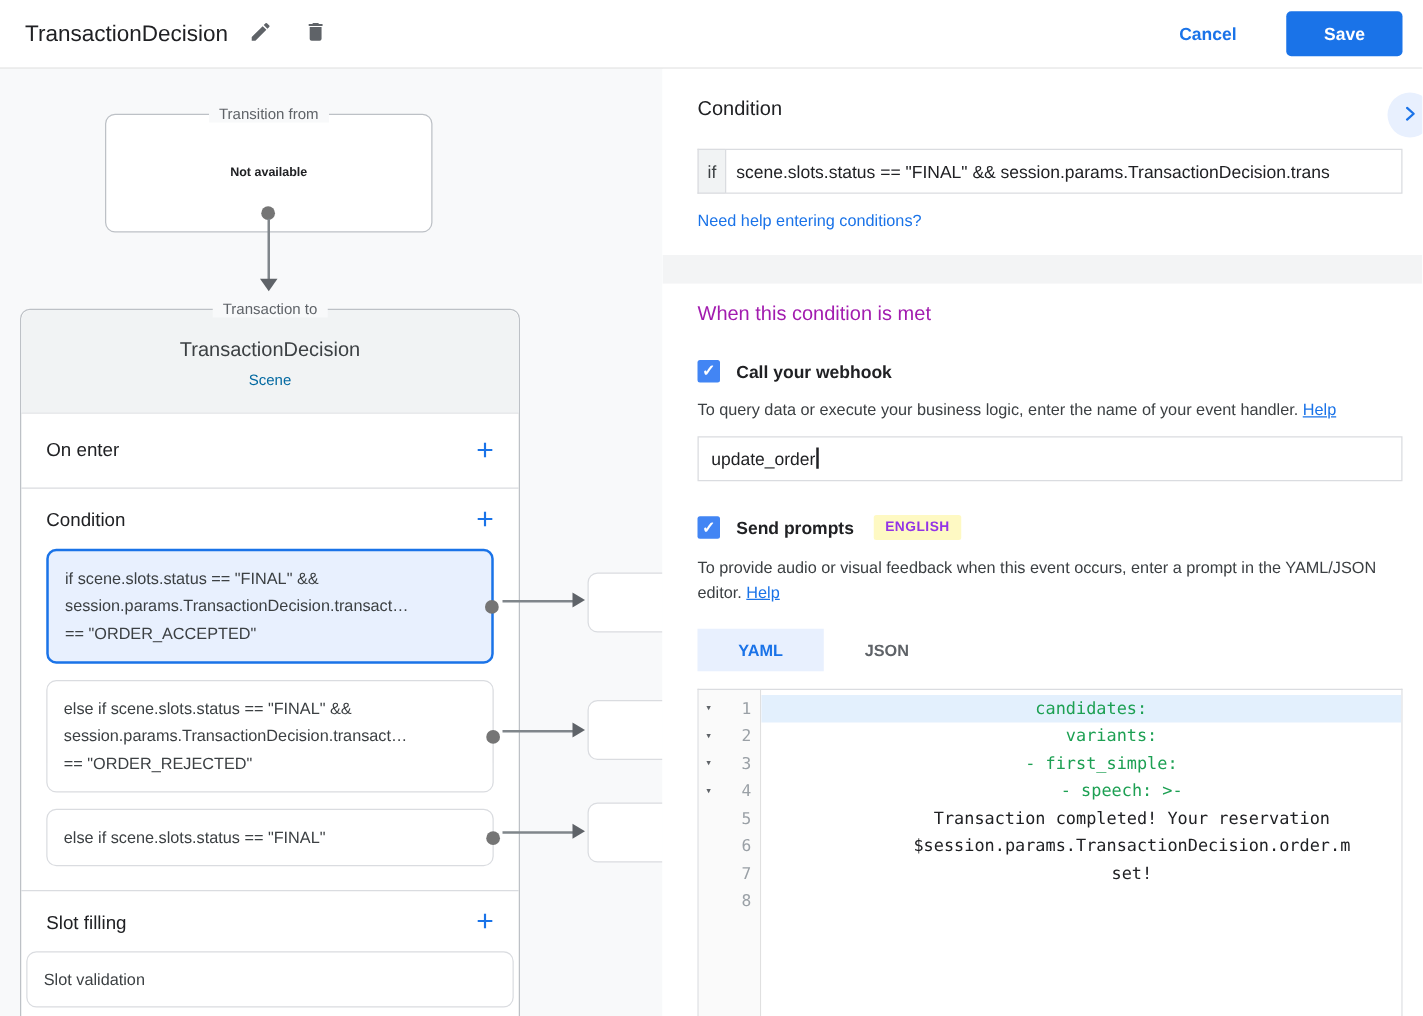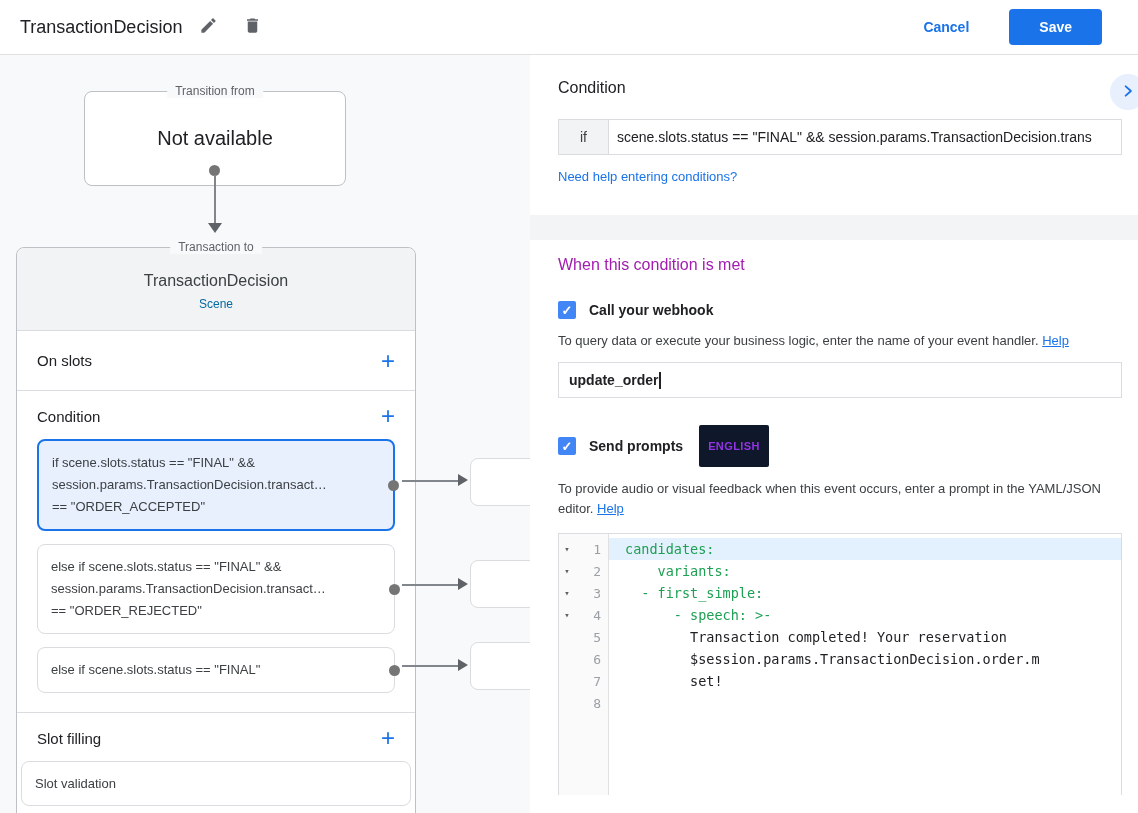--- a/index.html
+++ b/index.html
@@ -10,34 +10,34 @@
   .topbar { height:55px; background:#fff; border-bottom:1px solid #e0e0e0;
     display:flex; align-items:center; padding:0 16px; }
   .topbar .title { font-size:18px; color:#202124; margin-left:4px; }
   .icon-btn { width:36px; height:36px; border:none; background:transparent; cursor:pointer;
     display:flex; align-items:center; justify-content:center; margin-left:8px; border-radius:50%; }
   .icon-btn svg { fill:#5f6368; }
   .topbar-spacer { flex:1; }
   .cancel-btn { background:transparent; border:none; color:#1a73e8; font-size:14px; font-weight:700;
     font-family:"Liberation Sans",sans-serif; padding:8px 16px; cursor:pointer; margin-right:24px; }
   .save-btn { background:#1a73e8; border:none; color:#fff; font-size:14px; font-weight:700;
-    font-family:"Liberation Sans",sans-serif; padding:0 30px; height:36px; border-radius:4px; cursor:pointer; margin-right:20px; }
+    font-family:"Liberation Sans",sans-serif; padding:0 30px; height:36px; border-radius:4px; cursor:pointer; margin-right:0; }
 
   
   .content { display:flex; height:758px; }
   .left-panel { position:relative; width:530px; background:#f8f9fa; overflow:hidden; }
   .right-panel { position:relative; width:608px; background:#fff; overflow:hidden; display:flex; flex-direction:column; }
 
   
   .tf-box { position:absolute; left:84px; top:36px; width:262px; height:95px;
     background:#fff; border:1px solid #bdc1c6; border-radius:8px; }
   .legend { position:absolute; top:-8px; left:50%; transform:translateX(-50%);
     background:#f8f9fa; padding:0 8px; font-size:12px; color:#5f6368; white-space:nowrap; }
   .tf-content { display:flex; align-items:center; justify-content:center; height:100%;
-    font-size:20px; color:#202124; }
+    font-size:10px; color:#202124;font-weight:bold; }
 
   .conn-dot { position:absolute; width:11px; height:11px; border-radius:50%; background:#757575; }
   .vline { position:absolute; left:214px; top:120px; width:2px; height:50px; background:#80868b; }
   .down-arrowhead { position:absolute; left:208px; top:168px; width:0; height:0;
     border-left:7px solid transparent; border-right:7px solid transparent; border-top:10px solid #5f6368; }
 
   
   .scene-card { position:absolute; left:16px; top:192px; width:400px; height:600px;
     background:#fff; border:1px solid #bdc1c6; border-radius:8px; }
   .scene-card .legend { background:#f8f9fa; }
@@ -69,55 +69,55 @@
     border-top:6px solid transparent; border-bottom:6px solid transparent; border-left:10px solid #5f6368; }
   .target-box { position:absolute; left:470px; width:75px; height:48px; background:#fff;
     border:1px solid #dadce0; border-radius:8px; }
 
   
   .cond-section { position:relative; background:#fff; height:160px; padding:24px 0 0 28px; }
   .panel-h { font-size:16px; color:#202124; font-weight:400; }
   .collapse-btn { position:absolute; top:19px; left:580px; width:36px; height:36px; border-radius:50%;
     background:#e8f0fe; border:none; cursor:pointer; display:flex; align-items:center; justify-content:center; }
   .if-row { display:flex; margin-top:22px; width:564px; height:36px; }
-  .if-label { width:50px; background:#f1f3f4; border:1px solid #dadce0; border-right:none;
+  .if-label { width:22px; background:#f1f3f4; border:1px solid #dadce0; border-right:none;
     display:flex; align-items:center; justify-content:center; font-size:14px; color:#3c4043; }
   .if-input { flex:1; border:1px solid #dadce0; background:#fff; display:flex; align-items:center;
     padding:0 8px; font-size:14px; color:#202124; white-space:nowrap; overflow:hidden; }
   .help-link { display:inline-block; margin-top:14px; font-size:13px; color:#1a73e8; text-decoration:none; }
   .gap-band { height:25px; background:#f3f4f5; }
 
   .met-section { flex:1; background:#fff; padding:16px 0 0 28px; }
   .met-title { font-size:16px; font-weight:400; color:#a21caf; }
   .check-row { display:flex; align-items:center; margin-top:27px; }
   .checkbox { width:18px; height:18px; background:#4285f4; border-radius:2px; display:flex;
     align-items:center; justify-content:center; color:#fff; font-size:13px; font-weight:700; cursor:pointer; }
   .check-label { margin-left:13px; font-size:14px; font-weight:700; color:#202124; }
   .desc { margin-top:12px; font-size:13px; color:#3c4043; max-width:562px; line-height:1.55; }
   .desc a { color:#1a73e8; }
   .text-input { margin-top:11px; width:564px; height:36px; border:1px solid #dadce0; background:#fff;
-    display:flex; align-items:center; padding:0 10px; font-size:14px; color:#202124; cursor:text;font-weight:bold; }
+    display:flex; align-items:center; padding:0 10px; font-size:14px; color:#202124; cursor:text; }
   .caret { display:inline-block; width:1.5px; height:17px; background:#202124; margin-left:1px; }
-  .badge { margin-left:16px; background:#0f172a; color:#9334e6; font-size:11px; font-weight:700;
-    letter-spacing:.4px; padding:15px 9px; border-radius:2px; }
+  .badge { margin-left:16px; background:#fef9c3; color:#9334e6; font-size:11px; font-weight:700;
+    letter-spacing:.4px; padding:4px 9px; border-radius:2px; }
 
   .tabs { display:flex; margin-top:19px; }
   .tab { width:101px; height:34px; display:flex; align-items:center; justify-content:center;
     font-size:13px; font-weight:700; color:#5f6368; cursor:pointer; }
   .tab.active { background:#e8f0fe; color:#1a73e8; }
 
   
   .editor { margin-top:14px; width:564px; height:262px; border:1px solid #dadce0; border-bottom:none;
     display:flex; font-family:"DejaVu Sans Mono","Liberation Mono",monospace; font-size:13.5px; }
   .gutter { width:50px; background:#fafafa; border-right:1px solid #e0e0e0; padding-top:4px; }
   .gut-row { display:flex; align-items:center; height:22px; }
   .fold { width:16px; text-align:center; font-size:9px; color:#5f6368; cursor:pointer; }
   .lnum { flex:1; text-align:right; padding-right:7px; color:#9aa0a6; font-size:13px; }
   .code-area { flex:1; background:#fff; padding-top:4px; overflow:hidden; }
-  .code-row { height:22px; line-height:22px; white-space:pre; padding-left:16px; }
+  .code-row { height:22px; line-height:22px; white-space:pre; padding-left:16px;text-align:center; }
   .code-row.hl { background:#e3f0fd; }
   .tok-key { color:#1da053; }
   .tok-plain { color:#202124; }
 </style>
 </head>
 <body>
 
 <div class="topbar">
   <span class="title">TransactionDecision</span>
   <button class="icon-btn">
@@ -154,21 +154,21 @@
 
     <div class="scene-card">
       <span class="legend">Transaction to</span>
 
       <div class="scene-header">
         <div class="scene-name">TransactionDecision</div>
         <div class="scene-type">Scene</div>
       </div>
 
       <div class="sec-row on-enter-row">
-        <span class="sec-label">On slots</span>
+        <span class="sec-label">On enter</span>
         <button class="plus-btn">+</button>
       </div>
 
       <div class="sec-row cond-label-row">
         <span class="sec-label">Condition</span>
         <button class="plus-btn">+</button>
       </div>
 
       <div class="cond-item selected">
         <div>if scene.slots.status == "FINAL" &amp;&amp;</div>
@@ -251,20 +251,24 @@
       <div class="check-row">
         <div class="checkbox">✓</div>
         <span class="check-label">Send prompts</span>
         <span class="badge">ENGLISH</span>
       </div>
       <div class="desc">
         <span>To provide audio or visual feedback when this event occurs, enter a prompt in the YAML/JSON editor.</span>
         <a href="#">Help</a>
       </div>
 
+      <div class="tabs">
+        <div class="tab active">YAML</div>
+        <div class="tab">JSON</div>
+      </div>
 
       <div class="editor">
         <div class="gutter">
           <div class="gut-row">
               <span class="fold">▾</span>
               <span class="lnum">1</span>
             </div>
           <div class="gut-row">
               <span class="fold">▾</span>
               <span class="lnum">2</span>

